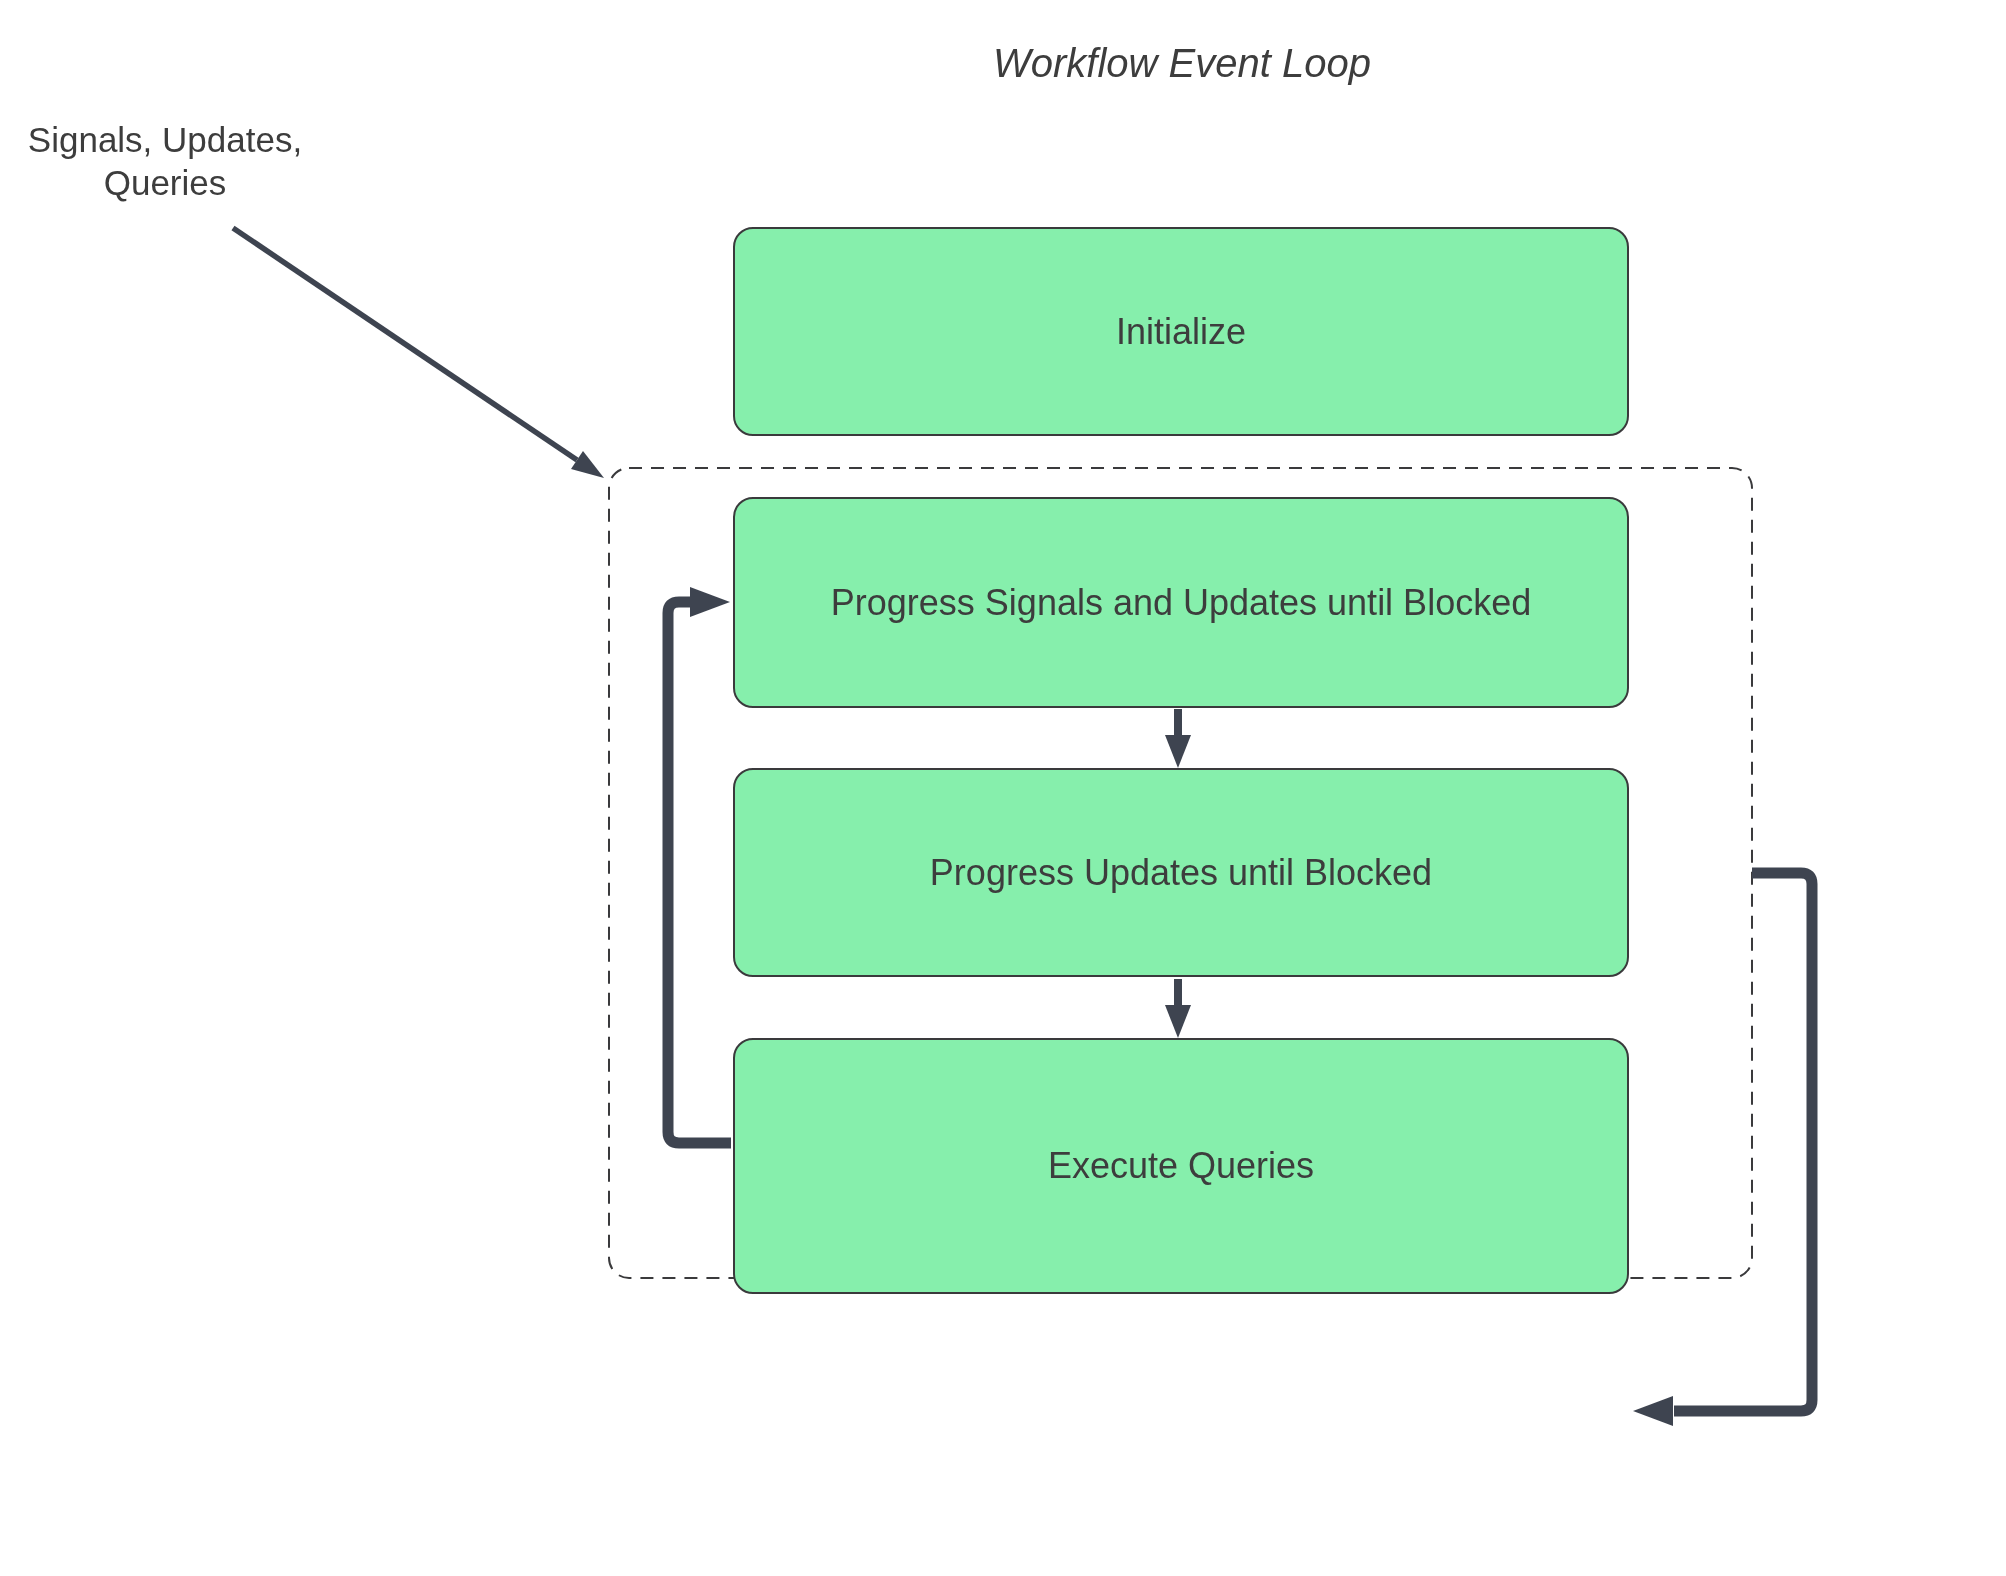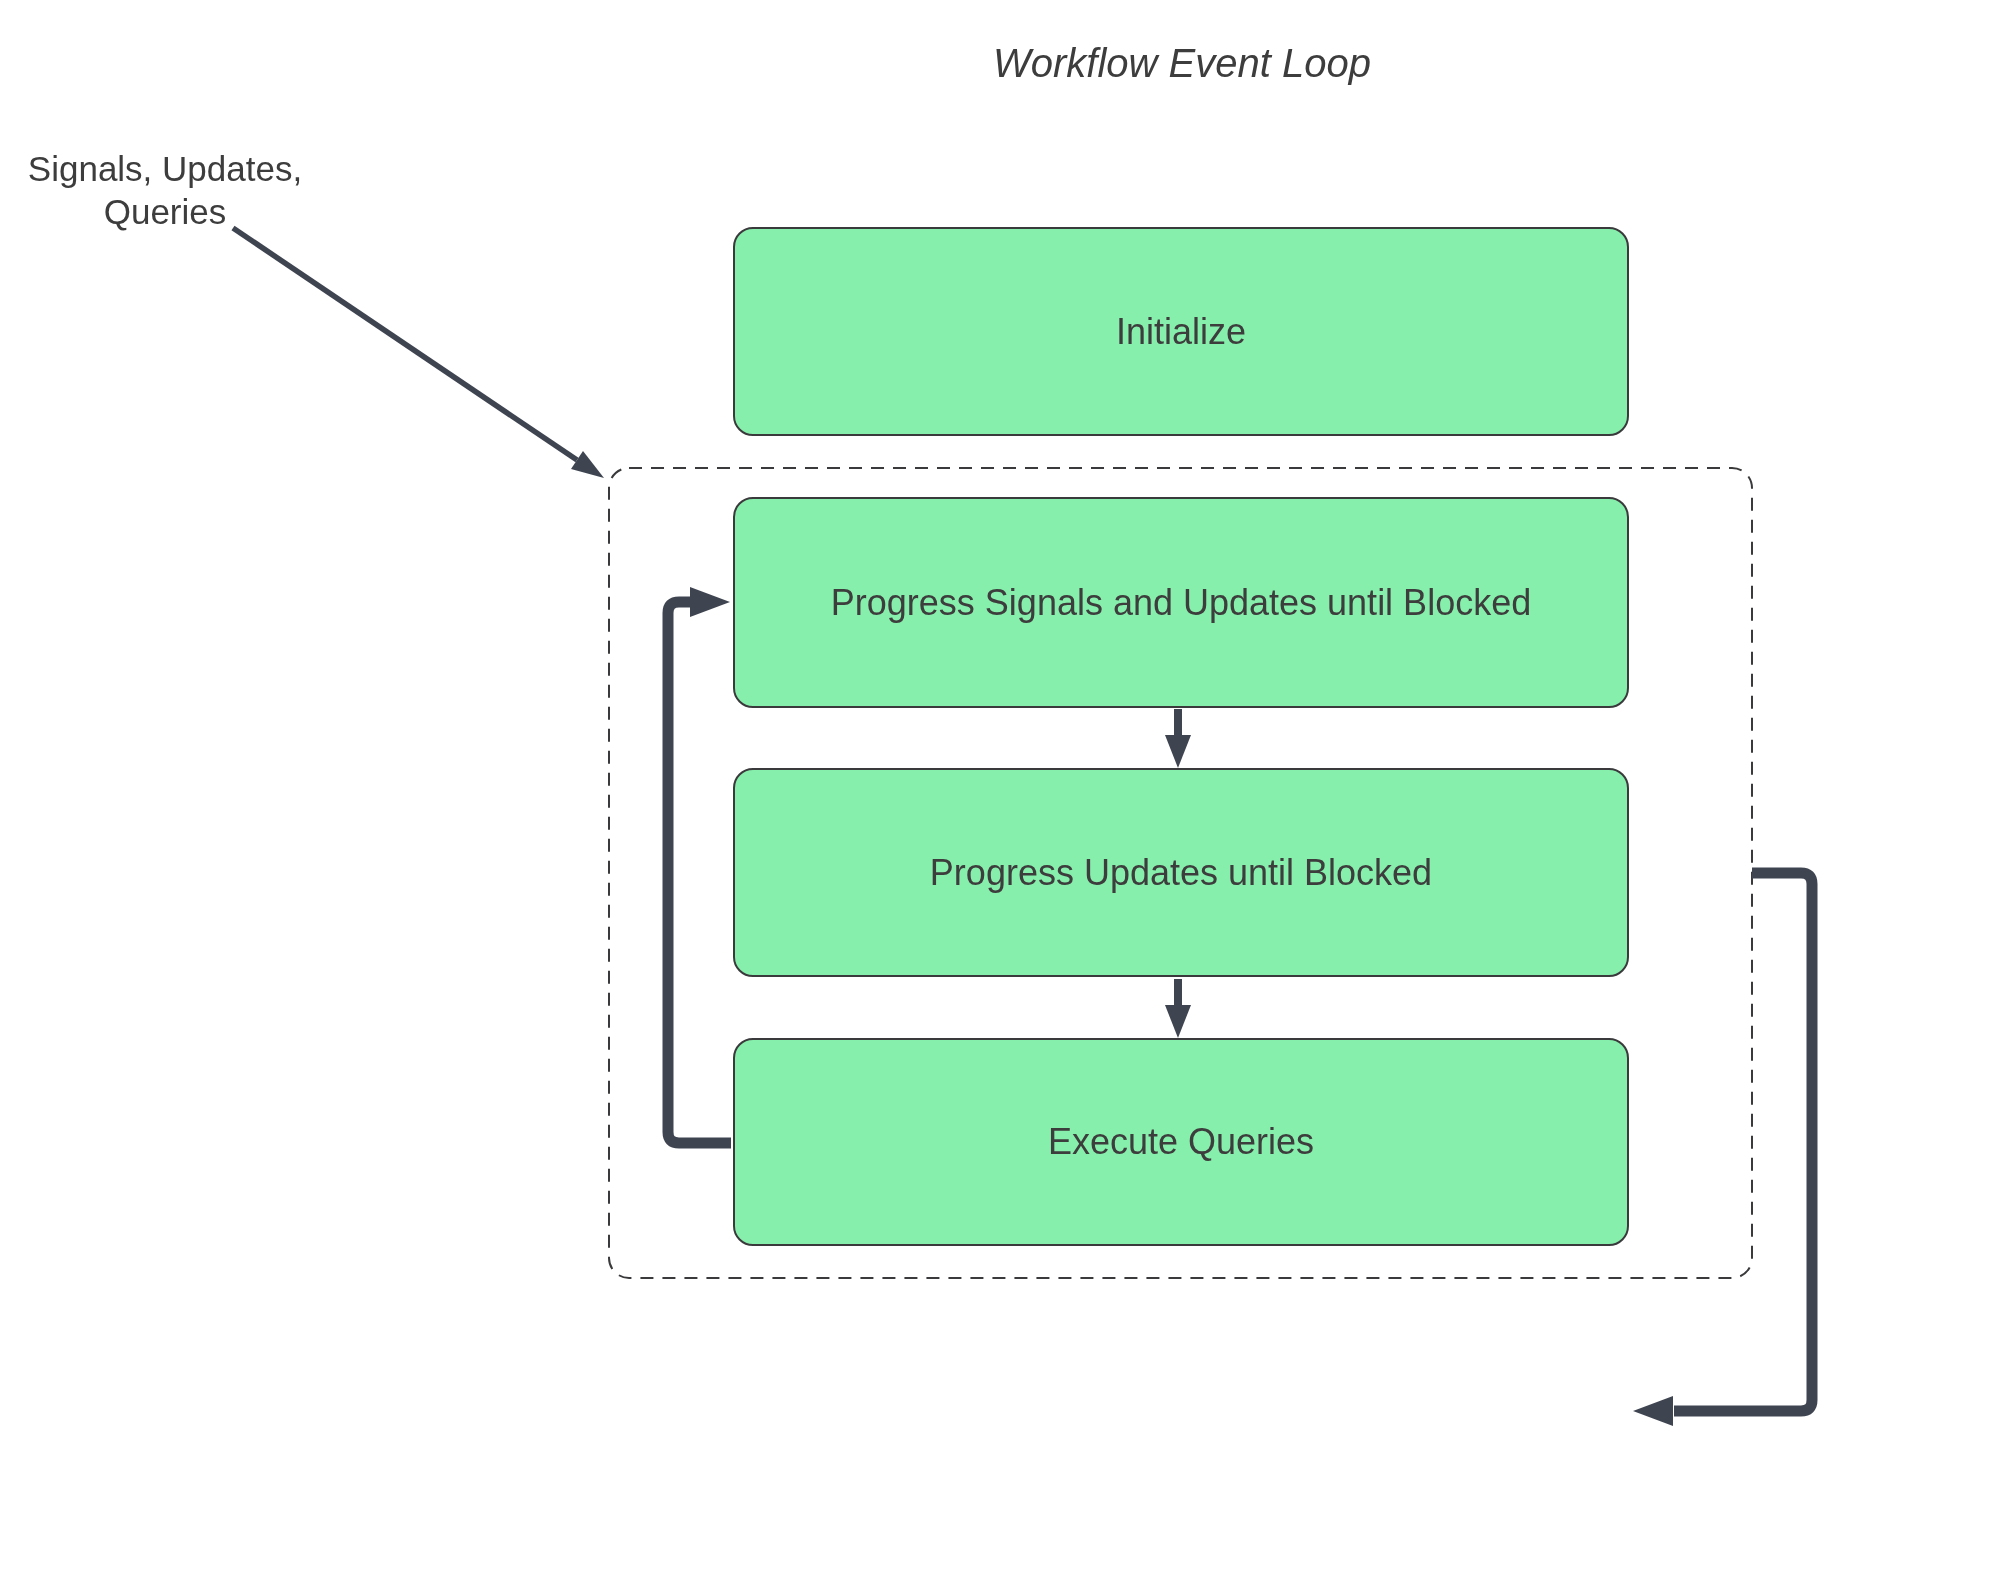--- a/index.html
+++ b/index.html
@@ -59,37 +59,37 @@
     display: flex;
     align-items: center;
     justify-content: center;
     font-size: 36px;
     color: var(--text);
     text-align: center;
   }
   .node-initialize        { top: 227px;  height: 209px; }
   .node-progress-signals  { top: 497px;  height: 211px; justify-content: center; }
   .node-progress-workflow { top: 768px;  height: 209px; }
-  .node-execute-queries   { top: 1038px; height: 208px; }
+  .node-execute-queries   { top: 1038px; height: 256px; }
   .node-complete-workflow { top: 1307px; height: 210px; }
   .diagram-title {
     position: absolute;
     left: 734px;
     width: 896px;
     top: 40px;
     text-align: center;
     font-size: 40px;
     line-height: 46px;
     font-style: italic;
     color: var(--text);
   }
   .side-label {
     position: absolute;
     left: 0;
-    top: 147px;
+    top: 118px;
     width: 330px;
     text-align: center;
     font-size: 35px;
     line-height: 43px;
     color: var(--text);
     white-space: pre-line;
   }
 </style>
 </head>
 <body>

